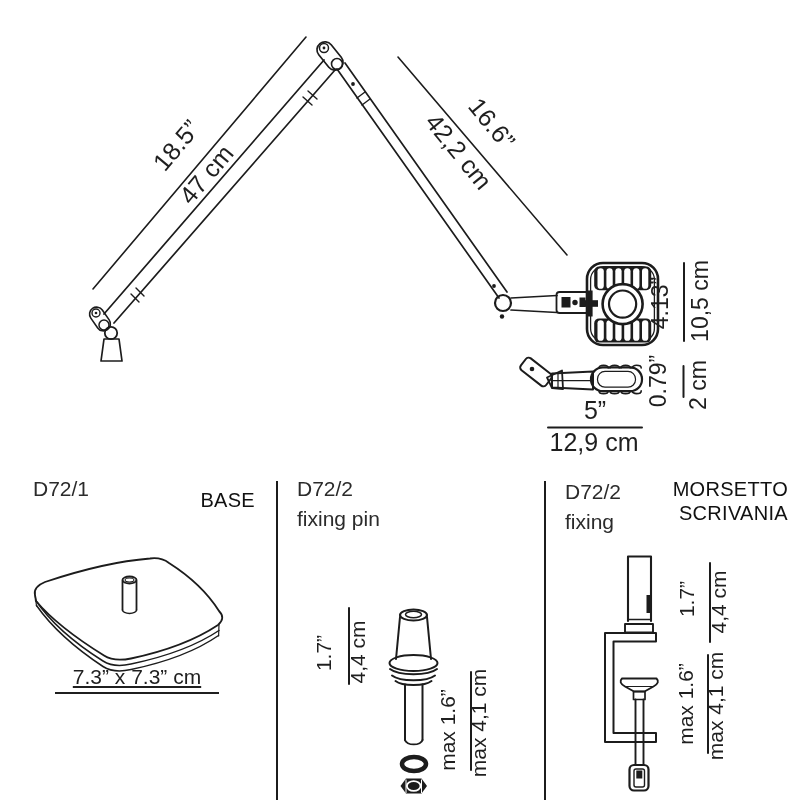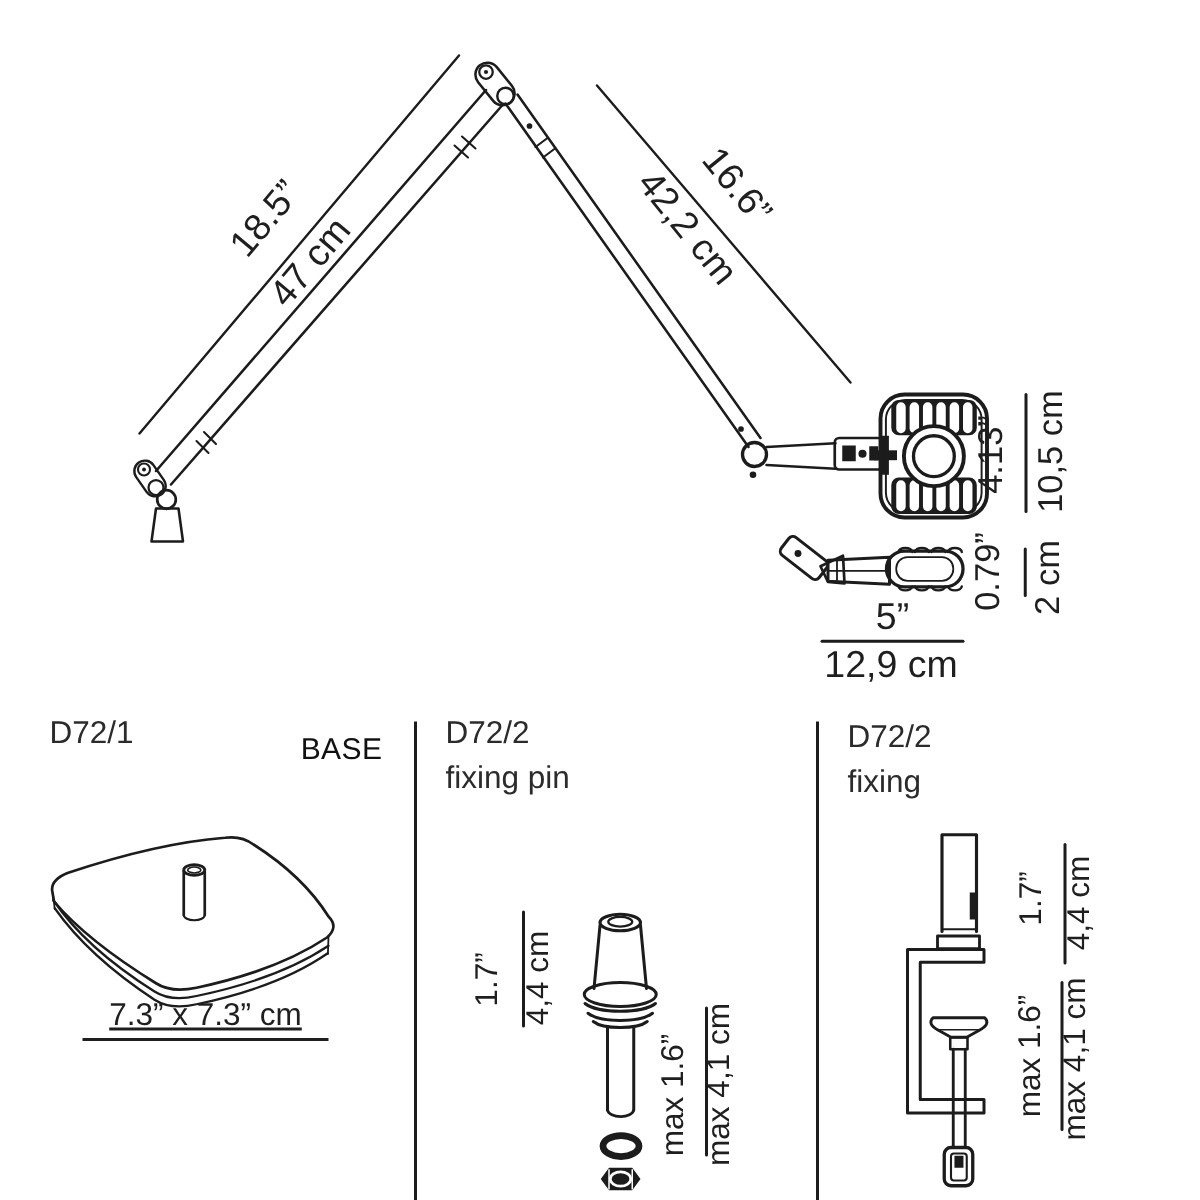--- a/index.html
+++ b/index.html
@@ -200,17 +200,18 @@
   <div class="divider" style="left:544px;top:481px;height:319px"></div>
 
   <div class="hdr-code" style="left:33px;top:477px">D72/1</div>
   <div class="hdr-title" style="left:140px;top:488px;width:115px">BASE</div>
 
   <div class="hdr-code" style="left:297px;top:477px">D72/2</div>
   <div class="hdr-sub" style="left:297px;top:507px">fixing pin</div>
 
   <div class="hdr-code" style="left:565px;top:480px">D72/2</div>
   <div class="hdr-sub" style="left:565px;top:510px">fixing</div>
+  <div class="hdr-title" style="left:658px;top:477px;width:130px">MORSETTO SCRIVANIA</div>
 
   <div class="dim-center" style="left:40px;top:665px;width:194px">7.3” x 7.3” cm</div>
   <div class="dim-line-h" style="left:55px;top:692px;width:164px"></div>
 
 </div>
 
 </body></html>

